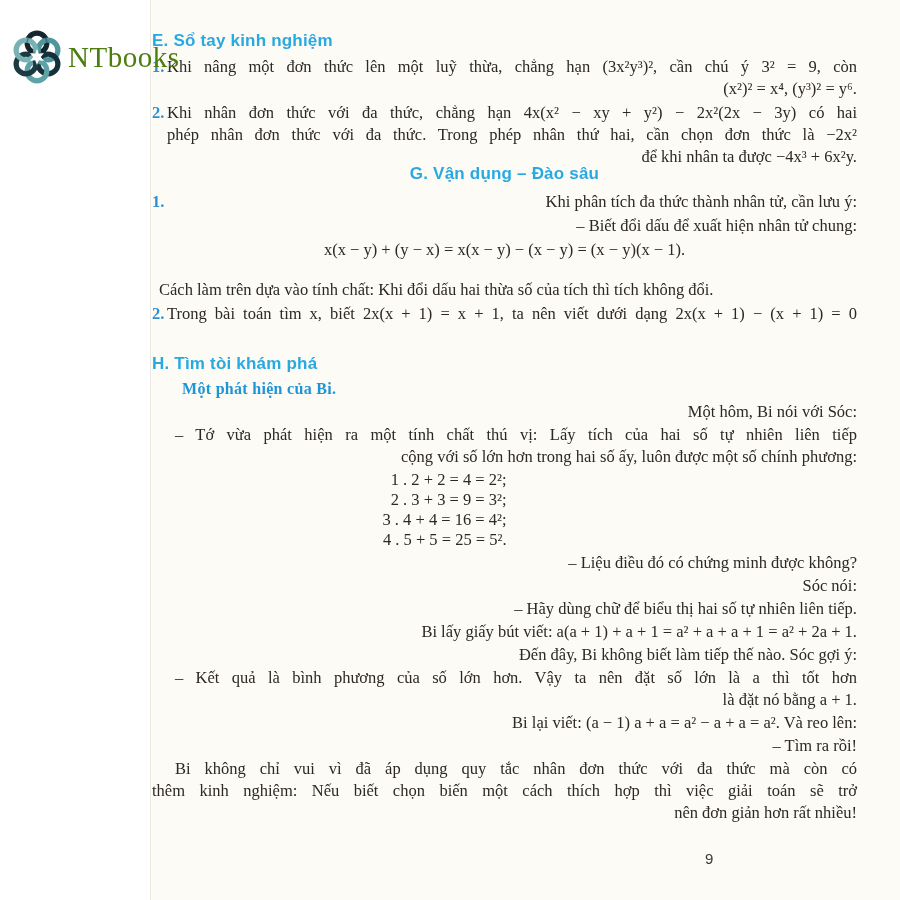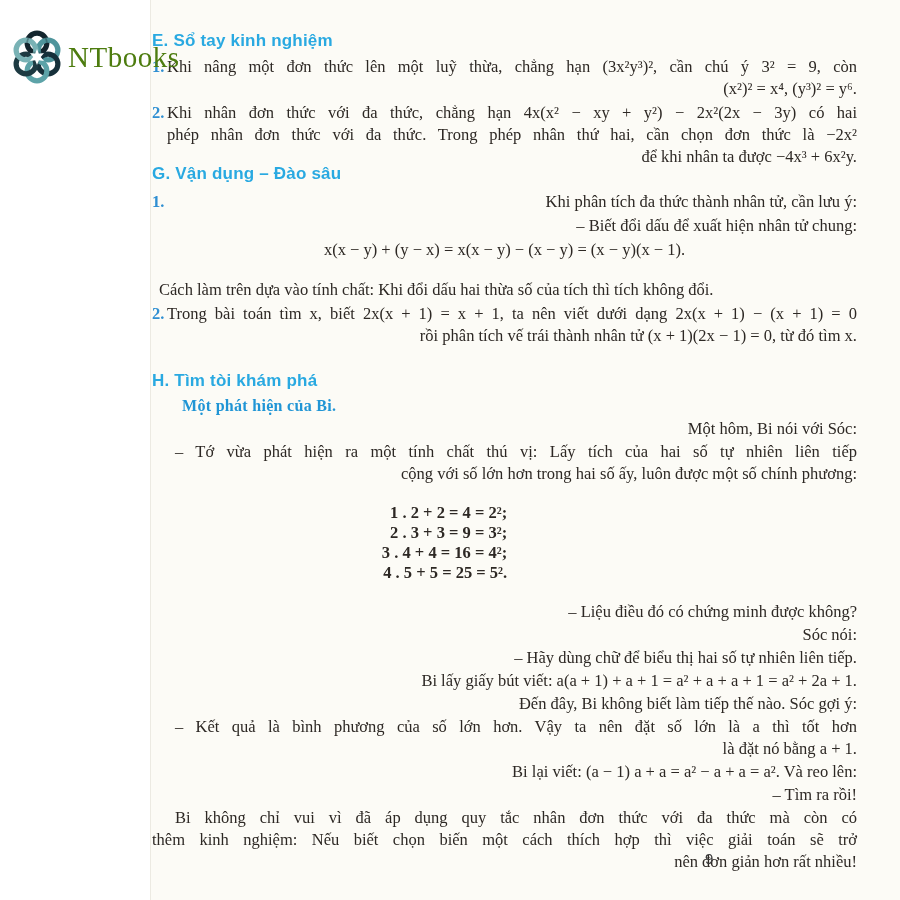--- a/index.html
+++ b/index.html
@@ -7,37 +7,37 @@
        font-family:"Liberation Serif","DejaVu Serif",serif;color:#2d2824;}
   .scan-page{position:absolute;left:150px;top:0;right:0;bottom:0;background:#fcfbf6;
              border-left:1px solid #eceae2;}
   .brand{position:absolute;left:8px;top:20px;display:flex;align-items:center;z-index:5;}
   .brand-text{font-family:"Liberation Serif","DejaVu Serif",serif;font-size:29px;
               color:#4d7c0f;margin-left:2px;letter-spacing:0.5px;}
   .content{position:absolute;left:152px;top:0;width:705px;font-size:16.5px;line-height:22px;}
   .group{position:absolute;left:0;width:705px;}
   .group-e{top:30px;}
   .group-g{top:163px;}
-  .group-h{top:370px;}
+  .group-h{top:353px;}
   .h-blue{font-family:"Liberation Sans","DejaVu Sans",sans-serif;font-weight:bold;
           font-size:17px;color:#29a9e1;letter-spacing:0.2px;line-height:22px;margin:0 0 4px 0;}
   .item{position:relative;padding-left:15px;margin:0 0 2px 0;}
   .num{position:absolute;left:0;top:0;color:#2f8fd2;font-weight:bold;
        font-family:"Liberation Serif","DejaVu Serif",serif;}
   .jline{text-align:justify;text-align-last:justify;}
   .line{text-align:right;}
   .bullet{margin-left:15px;margin-bottom:2px;}
   .bullet-cont{margin-left:23px;}
   .g-eq{text-align:center;margin:0 0 18px 0;}
   .note{margin-left:7px;margin-bottom:0;}
   .para{margin:0 0 1px 0;}
   .indent{text-indent:23px;}
   .subhead{font-weight:bold;font-size:16px;color:#2095d5;margin:3px 0 1px 30px;
            letter-spacing:0.3px;}
-  .eqs{display:table;margin:18px auto;position:relative;left:-60px;line-height:20px;font-weight:bold;}
+  .eqs{display:table;margin:2px auto;position:relative;left:-60px;line-height:20px;}
   .page-num{position:absolute;left:705px;top:850px;font-family:"Liberation Sans","DejaVu Sans",sans-serif;
             font-size:15px;color:#3a3a3a;}
 </style>
 </head>
 <body>
 
 <div>
   <div class="scan-page"></div>
 
   <div class="brand">
@@ -67,34 +67,33 @@
       </div>
       <div class="item">
         <span class="num">2.</span>
         <div class="jline">Khi nhân đơn thức với đa thức, chẳng hạn 4x(x² − xy + y²) − 2x²(2x − 3y) có hai</div>
         <div class="jline">phép nhân đơn thức với đa thức. Trong phép nhân thứ hai, cần chọn đơn thức là −2x²</div>
         <div class="line">để khi nhân ta được −4x³ + 6x²y.</div>
       </div>
     </div>
 
     <div class="group group-g">
-      <div class="h-blue" style="margin-bottom:6px;">G. Vận dụng – Đào sâu</div>
+      <div class="h-blue" style="margin-bottom:6px;text-align:center;">G. Vận dụng – Đào sâu</div>
       <div class="item">
         <span class="num">1.</span>
         <div class="line">Khi phân tích đa thức thành nhân tử, cần lưu ý:</div>
       </div>
       <div class="bullet">
         <div class="line">– Biết đổi dấu để xuất hiện nhân tử chung:</div>
       </div>
       <div class="g-eq">x(x − y) + (y − x) = x(x − y) − (x − y) = (x − y)(x − 1).</div>
       <div class="note">Cách làm trên dựa vào tính chất: Khi đổi dấu hai thừa số của tích thì tích không đổi.</div>
       <div class="item" style="margin-top:2px;">
         <span class="num">2.</span>
         <div class="jline">Trong bài toán tìm x, biết 2x(x + 1) = x + 1, ta nên viết dưới dạng 2x(x + 1) − (x + 1) = 0</div>
-        <div class="line">rồi phân tích vế trái thành nhân tử (x + 1)(2x − 1) = 0, từ đó tìm x.</div>
       </div>
     </div>
 
     <div class="group group-h">
       <div class="h-blue" style="margin-bottom:3px;">H. Tìm tòi khám phá</div>
       <div class="subhead">Một phát hiện của Bi.</div>
       <div class="para">
         <div class="line indent">Một hôm, Bi nói với Sóc:</div>
       </div>
       <div class="para">

